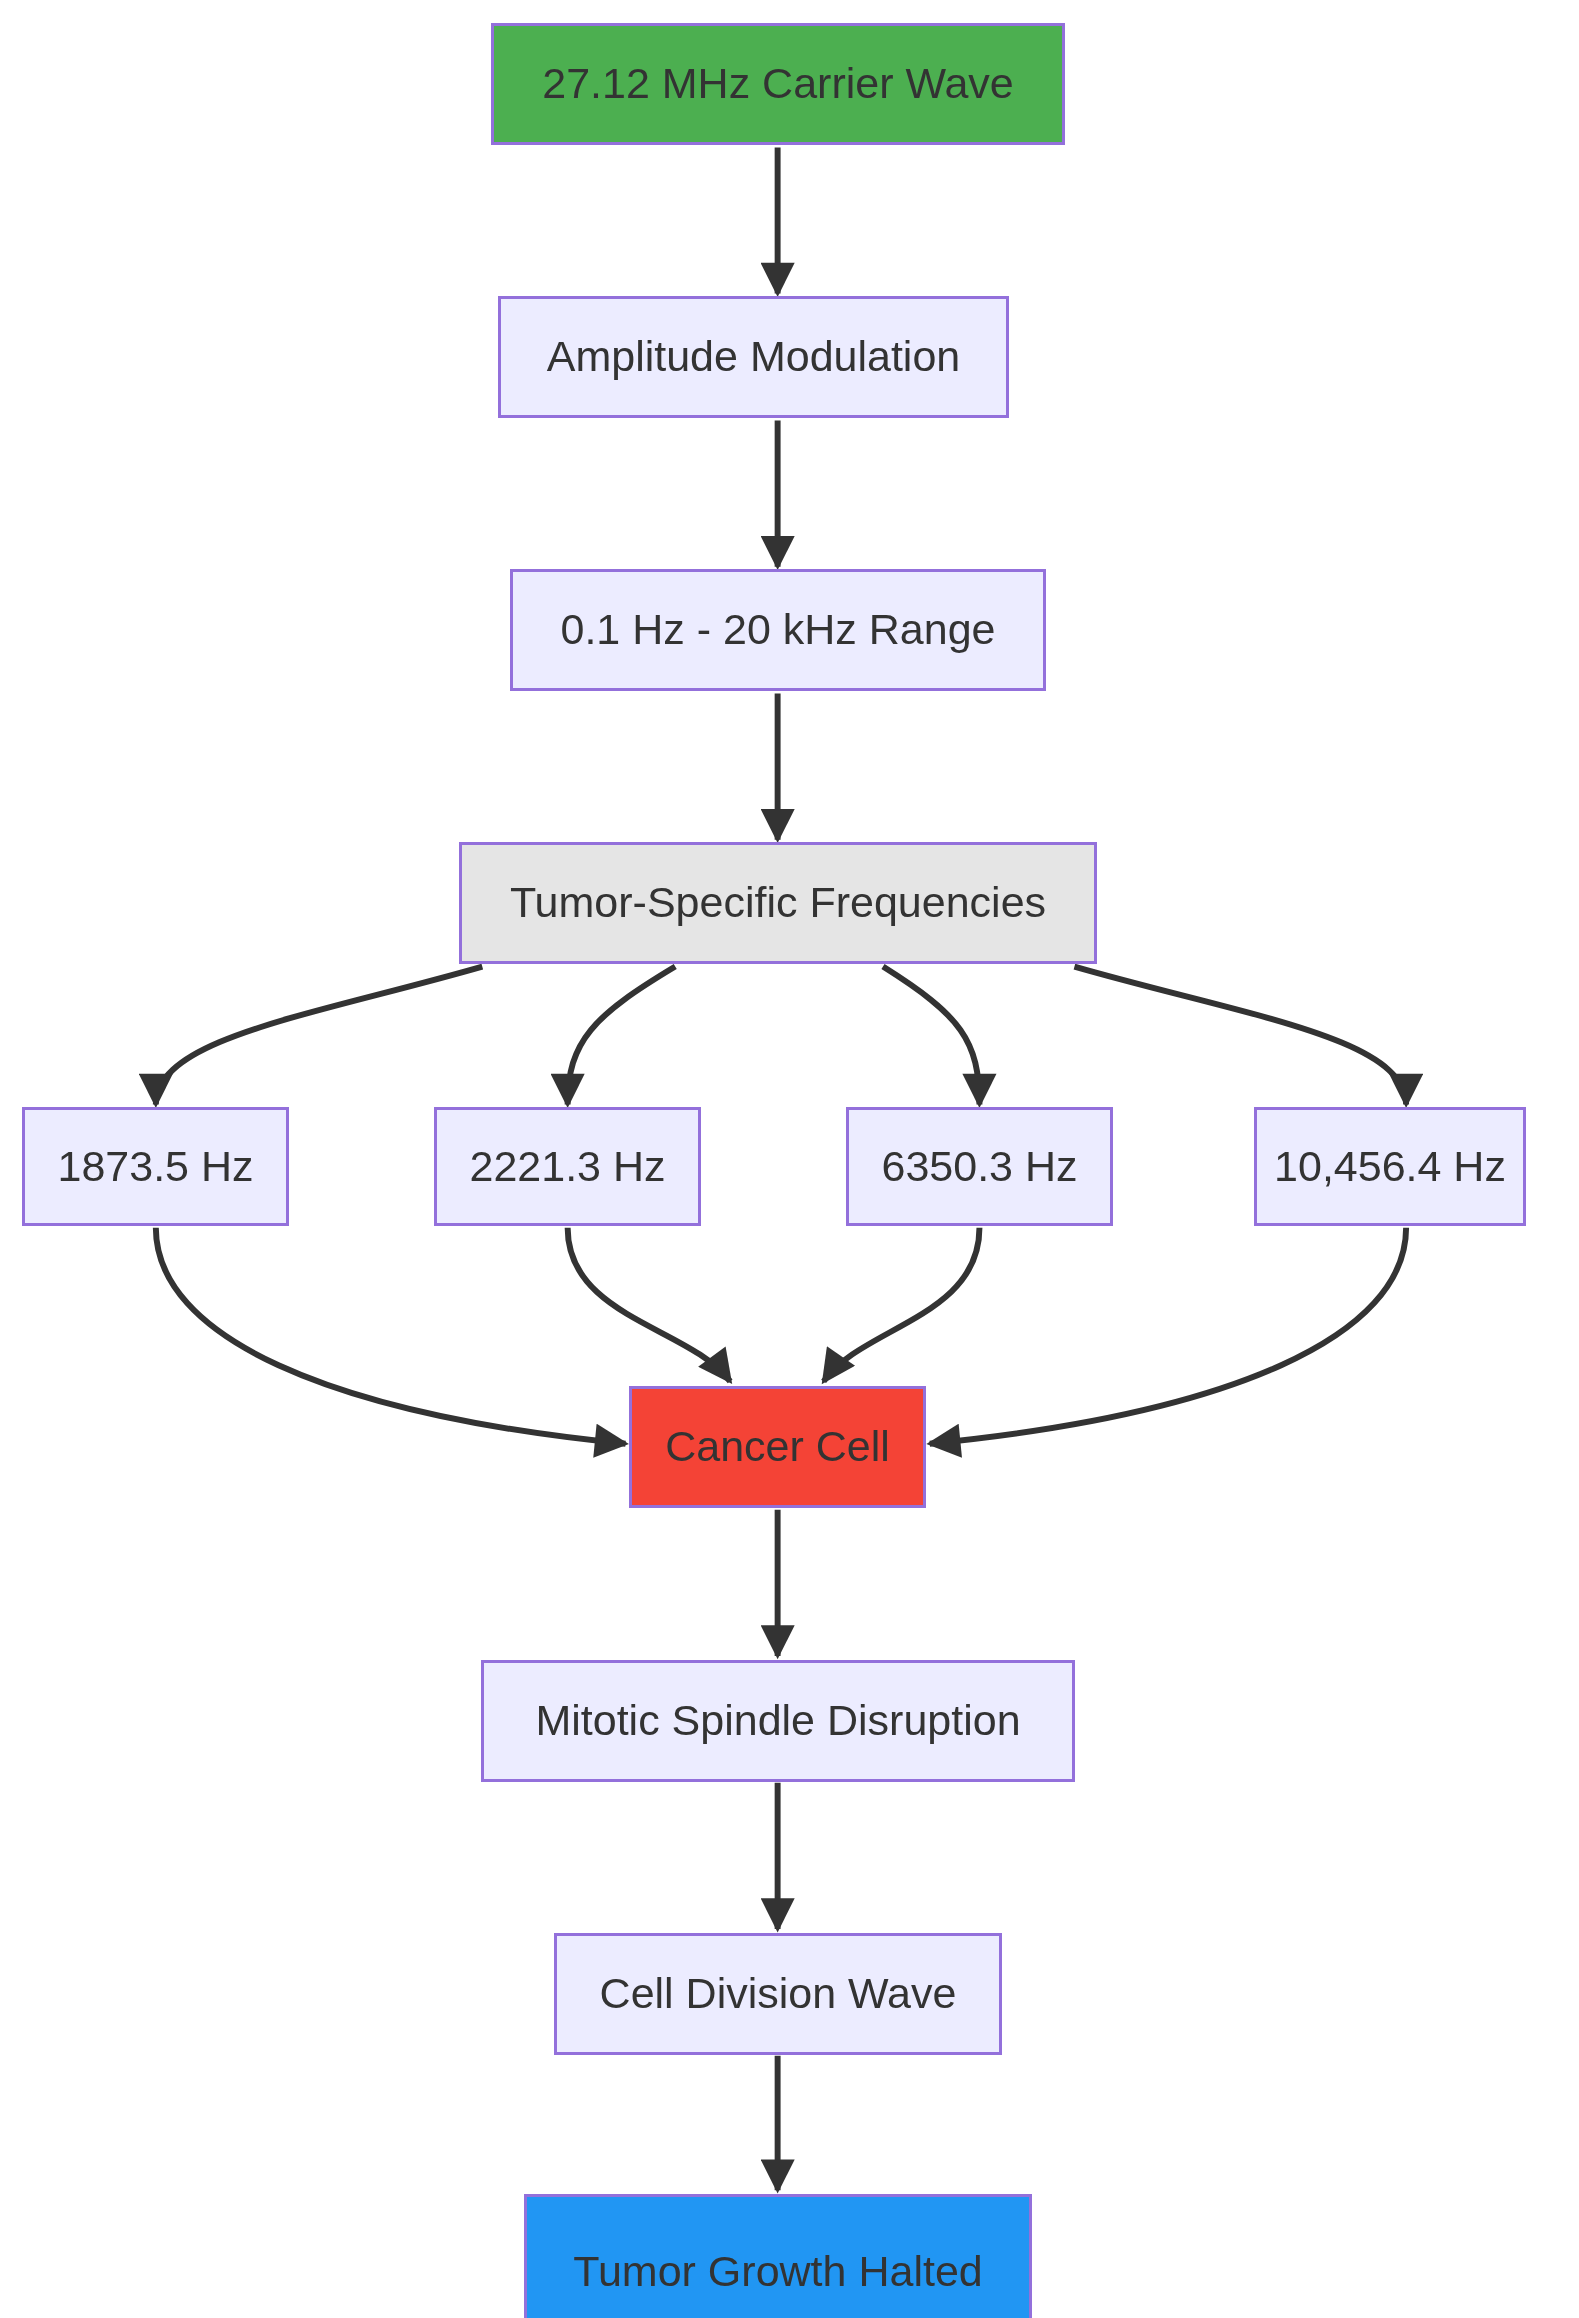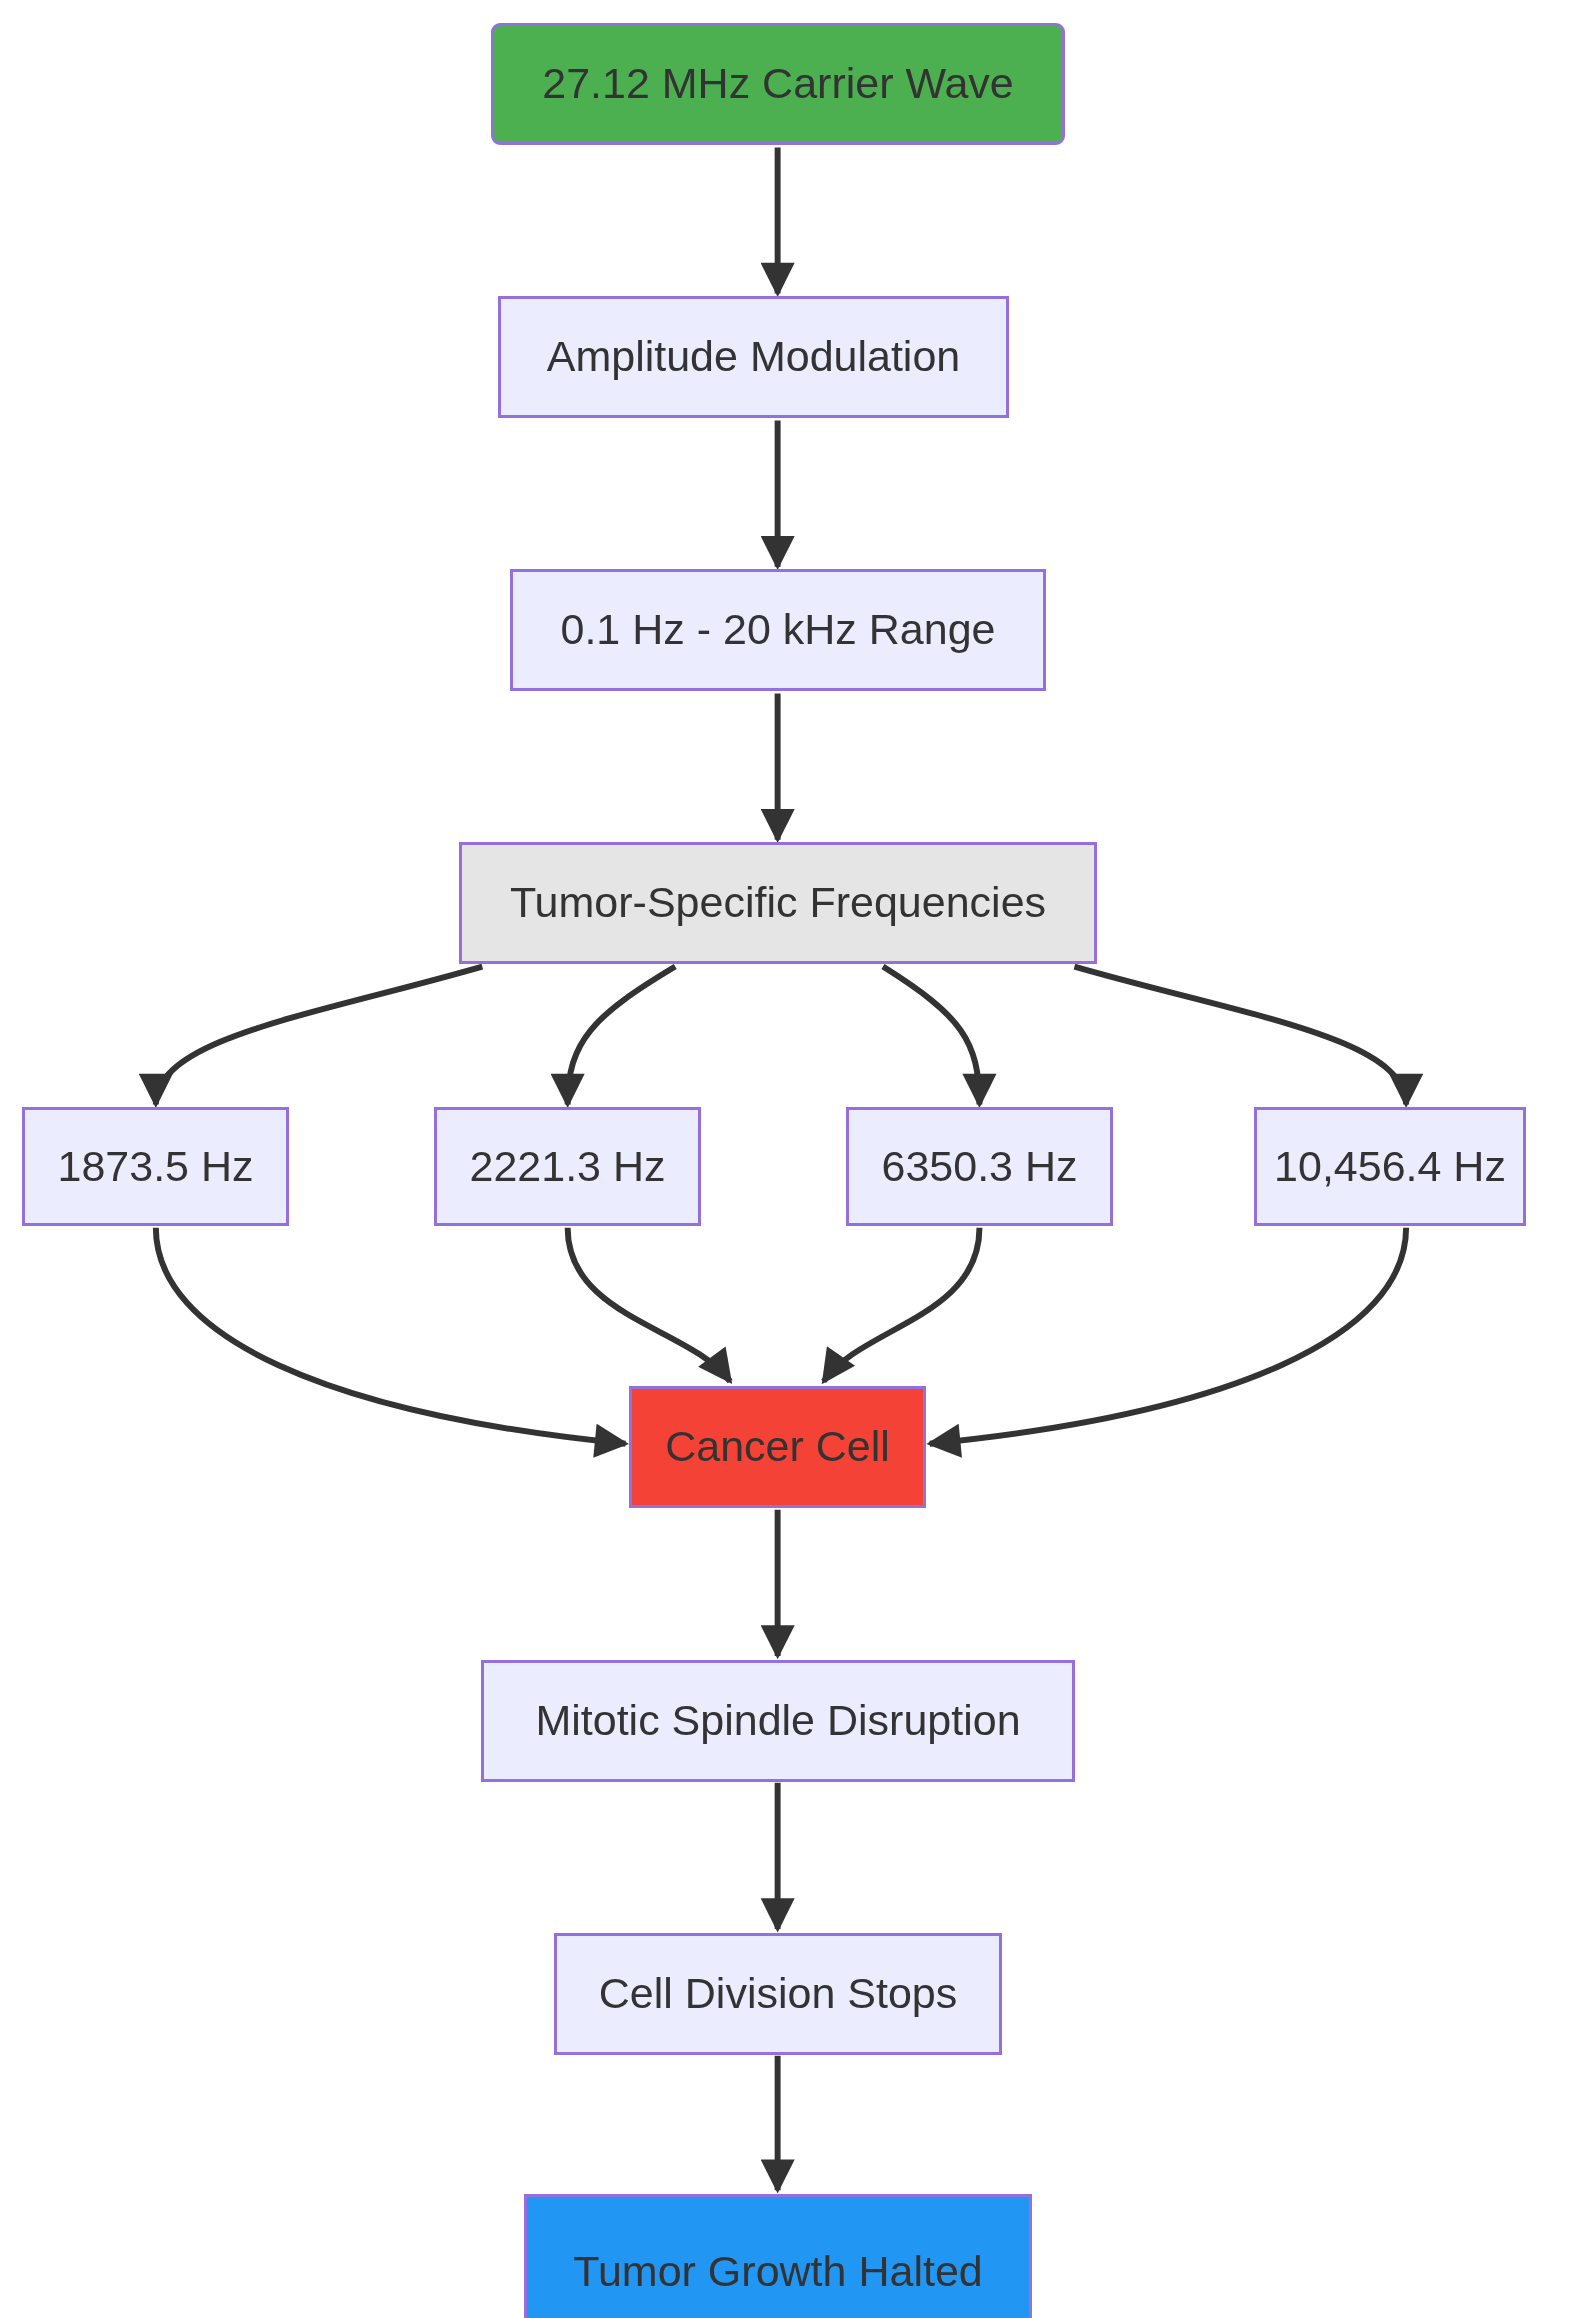--- a/index.html
+++ b/index.html
@@ -23,21 +23,21 @@
     align-items: center;
     justify-content: center;
     text-align: center;
     border: 3px solid #9370DB;
     color: #333333;
     font-size: 43px;
     line-height: 1.15;
     white-space: nowrap;
   }
   
-  .n-carrier   { left: 491px;  top: 23px;   width: 574px; height: 122px; border-radius: 9px; }
+  .n-carrier   { left: 491px;  top: 23px;   width: 574px; height: 122px; }
   .n-modul     { left: 498px;  top: 296px;  width: 511px; height: 122px; }
   .n-range     { left: 510px;  top: 569px;  width: 536px; height: 122px; }
   .n-tumorfreq { left: 459px;  top: 842px; width: 638px; height: 122px; }
   .n-f1        { left: 22px;   top: 1107px; width: 267px; height: 119px; }
   .n-f2        { left: 434px;  top: 1107px; width: 267px; height: 119px; }
   .n-f3        { left: 846px; top: 1107px; width: 267px; height: 119px; }
   .n-f4        { left: 1254px; top: 1107px; width: 272px; height: 119px; }
   .n-cancer    { left: 629px;  top: 1386px; width: 297px; height: 122px; }
   .n-mitotic   { left: 481px;  top: 1660px; width: 594px; height: 122px; }
   .n-division  { left: 554px;  top: 1933px; width: 448px; height: 122px; }
@@ -78,17 +78,17 @@
   <div class="node n-carrier" style="background-color: rgb(76, 175, 80); border-color: rgb(147, 112, 219); color: rgb(51, 51, 51);">27.12 MHz Carrier Wave</div>
   <div class="node n-modul" style="background-color: rgb(236, 236, 255); border-color: rgb(147, 112, 219); color: rgb(51, 51, 51);">Amplitude Modulation</div>
   <div class="node n-range" style="background-color: rgb(236, 236, 255); border-color: rgb(147, 112, 219); color: rgb(51, 51, 51);">0.1 Hz - 20 kHz Range</div>
   <div class="node n-tumorfreq" style="background-color: #e5e5e5; border-color: rgb(147, 112, 219); color: rgb(51, 51, 51);">Tumor-Specific Frequencies</div>
   <div class="node n-f1" style="background-color: rgb(236, 236, 255); border-color: rgb(147, 112, 219); color: rgb(51, 51, 51);">1873.5 Hz</div>
   <div class="node n-f2" style="background-color: rgb(236, 236, 255); border-color: rgb(147, 112, 219); color: rgb(51, 51, 51);">2221.3 Hz</div>
   <div class="node n-f3" style="background-color: rgb(236, 236, 255); border-color: rgb(147, 112, 219); color: rgb(51, 51, 51);">6350.3 Hz</div>
   <div class="node n-f4" style="background-color: rgb(236, 236, 255); border-color: rgb(147, 112, 219); color: rgb(51, 51, 51);">10,456.4 Hz</div>
   <div class="node n-cancer" style="background-color: rgb(244, 67, 54); border-color: rgb(147, 112, 219); color: rgb(51, 51, 51);">Cancer Cell</div>
   <div class="node n-mitotic" style="background-color: rgb(236, 236, 255); border-color: rgb(147, 112, 219); color: rgb(51, 51, 51);">Mitotic Spindle Disruption</div>
-  <div class="node n-division" style="background-color: rgb(236, 236, 255); border-color: rgb(147, 112, 219); color: rgb(51, 51, 51);">Cell Division Stops</div>
+  <div class="node n-division" style="background-color: rgb(236, 236, 255); border-color: rgb(147, 112, 219); color: rgb(51, 51, 51);">Cell Division Wave</div>
   <div class="node n-halted" style="background-color: rgb(33, 150, 243); border-color: rgb(147, 112, 219); color: rgb(51, 51, 51);">Tumor Growth Halted</div>
 
 </div>
 
 
 </body></html>

